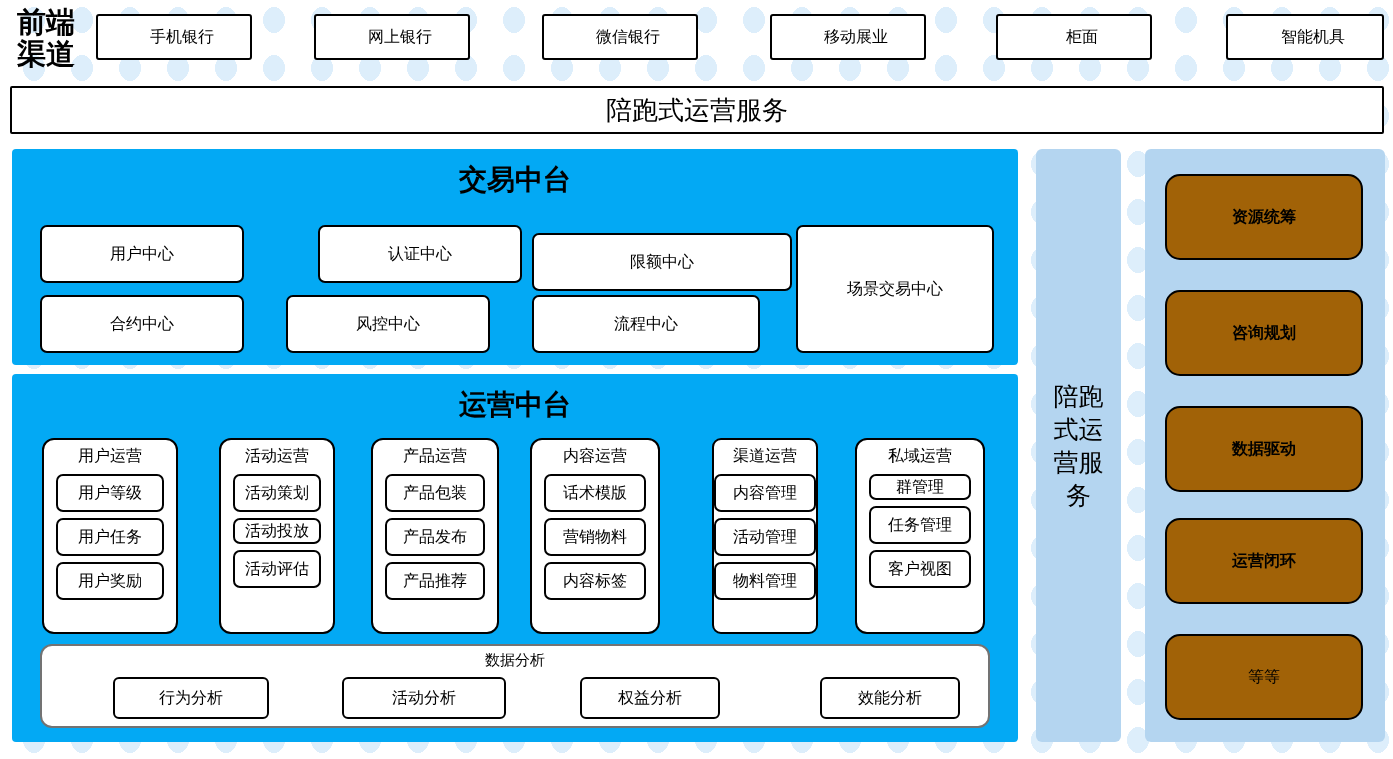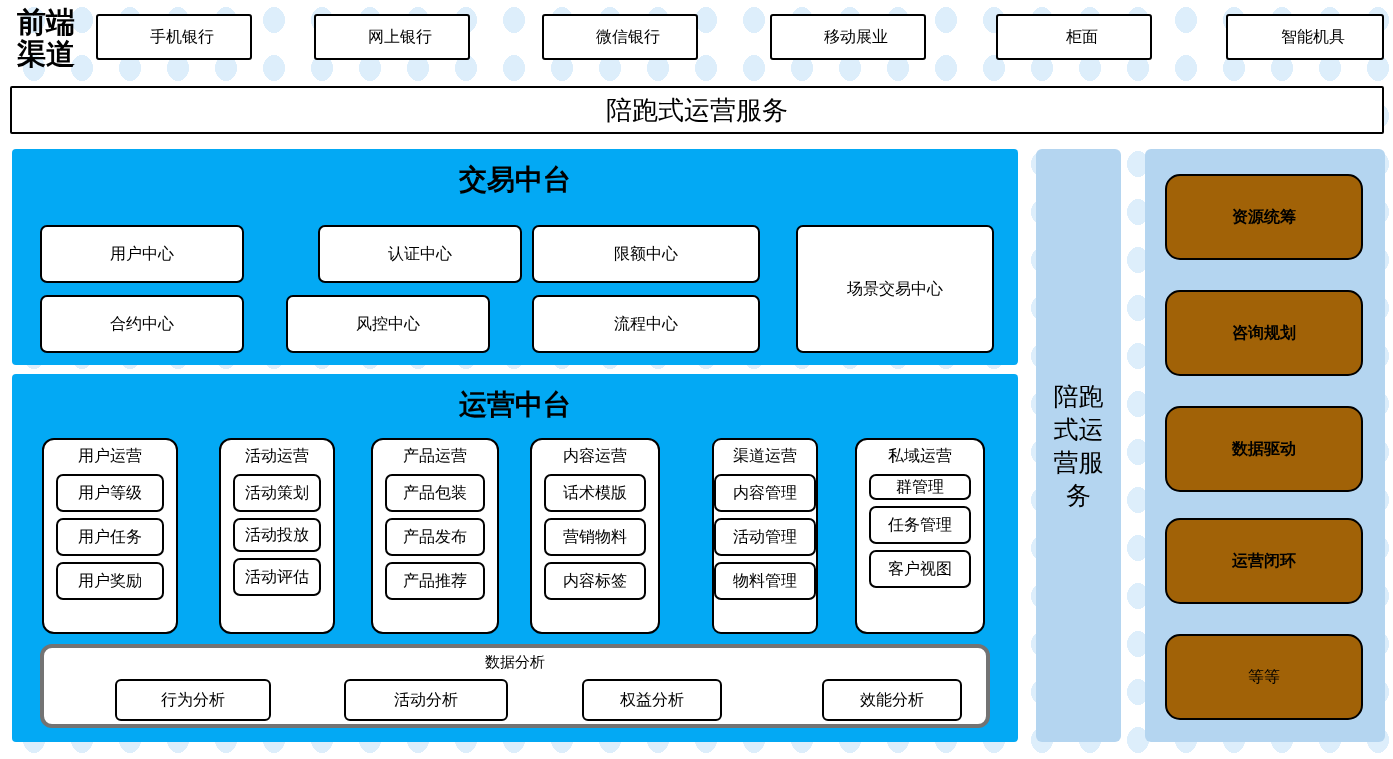--- a/index.html
+++ b/index.html
@@ -130,21 +130,21 @@
     display: flex;
     align-items: center;
     justify-content: center;
     font-size: 16px;
     margin-bottom: 6px;
     white-space: nowrap;
   }
 
   
   #analysis-box {
-    border: 4px solid #737373;
+    border: 2px solid #737373;
     border-radius: 12px;
     background: #ffffff;
   }
   #analysis-title {
     position: absolute;
     left: 0; right: 0; top: 5px;
     text-align: center;
     font-size: 15px;
   }
   .analysis-item {
@@ -218,41 +218,41 @@
       <div class="abs card channel-box" style="left: 1226px; width: 158px;">智能机具</div>
     </div>
 
   <div id="fpaas-bar" class="abs card">陪跑式运营服务</div>
 
   <div id="trade-panel" class="abs cyan-panel">
     <div class="panel-title">交易中台</div>
     <div id="trade-boxes">
         <div class="abs card trade-box" style="left: 28px; top: 76px; width: 204px; height: 58px;">用户中心</div>
         <div class="abs card trade-box" style="left: 274px; top: 76px; width: 204px; height: 58px; margin-left: 32px;">认证中心</div>
-        <div class="abs card trade-box" style="left: 520px; top: 76px; width: 228px; height: 58px;">限额中心</div>
+        <div class="abs card trade-box" style="left: 520px; top: 84px; width: 260px; height: 58px;">限额中心</div>
         <div class="abs card trade-box" style="left: 28px; top: 146px; width: 204px; height: 58px;">合约中心</div>
         <div class="abs card trade-box" style="left: 274px; top: 146px; width: 204px; height: 58px;">风控中心</div>
         <div class="abs card trade-box" style="left: 520px; top: 146px; width: 228px; height: 58px;">流程中心</div>
         <div class="abs card trade-box" style="left: 784px; top: 76px; width: 198px; height: 128px;">场景交易中心</div>
       </div>
   </div>
 
   <div id="ops-panel" class="abs cyan-panel">
     <div class="panel-title">运营中台</div>
     <div id="ops-columns">
         <div class="abs ops-col" style="left: 30px; top: 64px; width: 136px; height: 196px;">
           <div class="ops-col-title">用户运营</div>
           <div class="ops-sub" style="width: 108px; height: 38px;">用户等级</div>
           <div class="ops-sub" style="width: 108px; height: 38px;">用户任务</div>
           <div class="ops-sub" style="width: 108px; height: 38px;">用户奖励</div>
         </div>
         <div class="abs ops-col" style="left: 207px; top: 64px; width: 116px; height: 196px;">
           <div class="ops-col-title">活动运营</div>
           <div class="ops-sub" style="width: 88px; height: 38px;">活动策划</div>
-          <div class="ops-sub" style="width: 88px; height: 34px;">活动投放</div>
+          <div class="ops-sub" style="width: 88px; height: 26px;">活动投放</div>
           <div class="ops-sub" style="width: 88px; height: 38px;">活动评估</div>
         </div>
         <div class="abs ops-col" style="left: 359px; top: 64px; width: 128px; height: 196px;">
           <div class="ops-col-title">产品运营</div>
           <div class="ops-sub" style="width: 100px; height: 38px;">产品包装</div>
           <div class="ops-sub" style="width: 100px; height: 38px;">产品发布</div>
           <div class="ops-sub" style="width: 100px; height: 38px;">产品推荐</div>
         </div>
         <div class="abs ops-col" style="left: 518px; top: 64px; width: 130px; height: 196px;">
           <div class="ops-col-title">内容运营</div>

